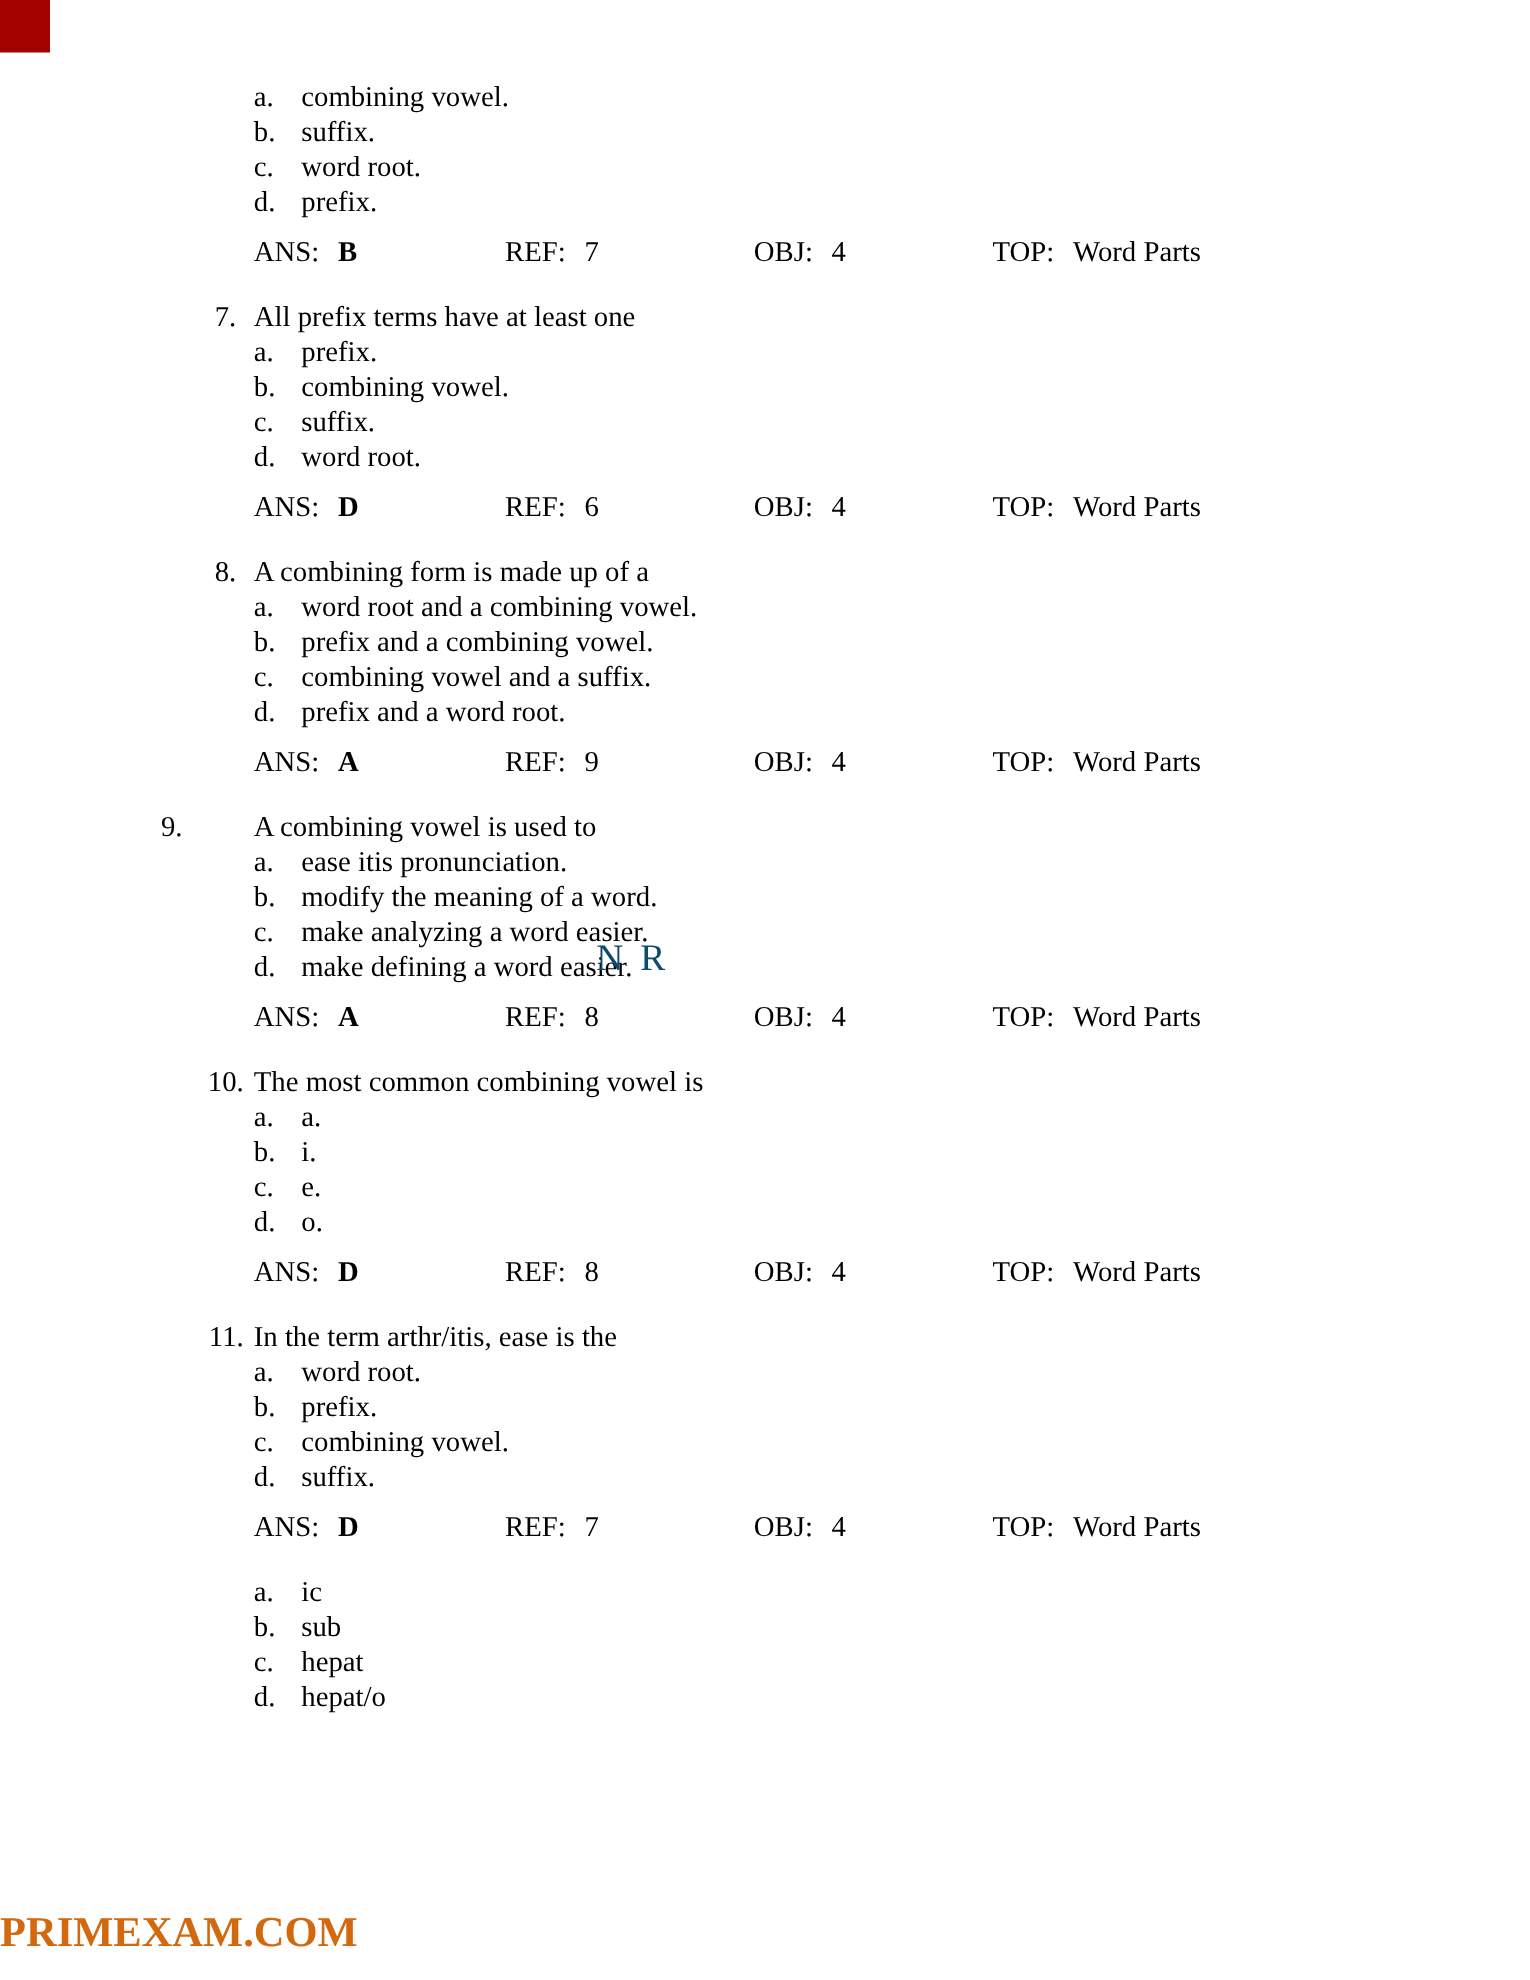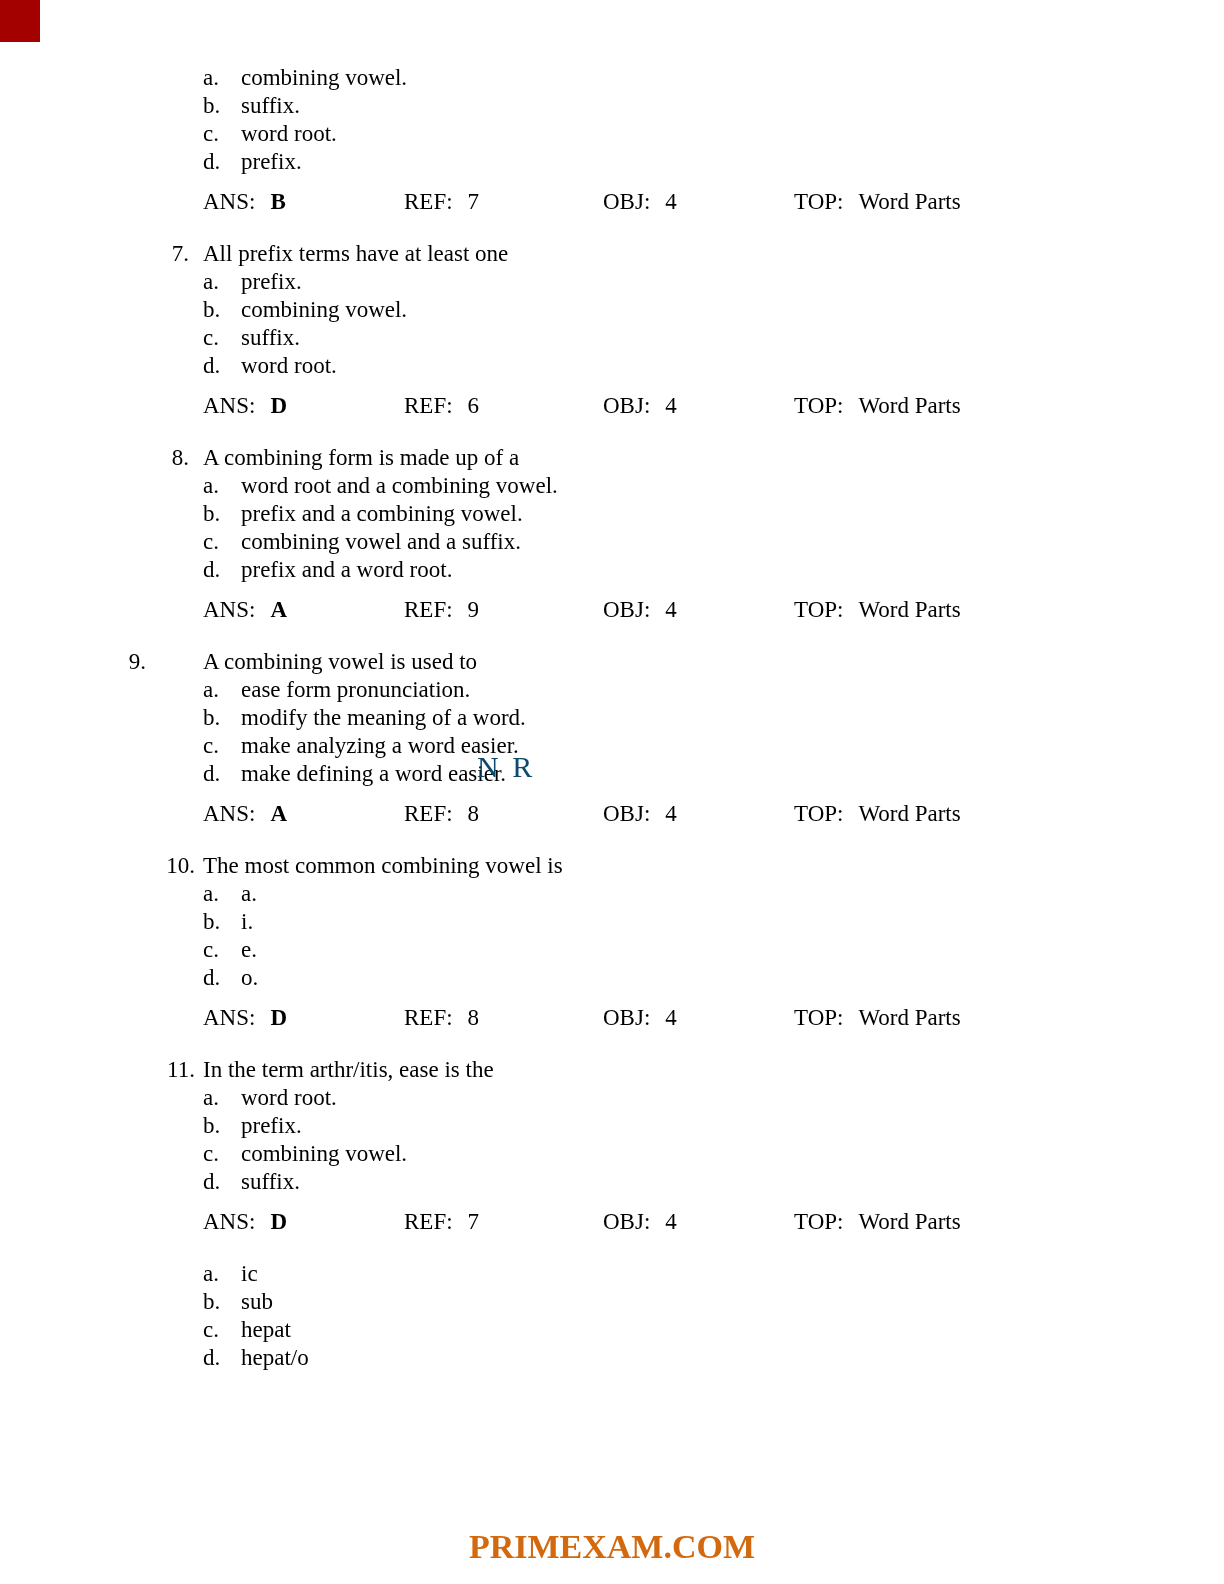--- a/index.html
+++ b/index.html
@@ -56,21 +56,21 @@
     top: 750px;
     font-size: 30px;
     letter-spacing: 3px;
     line-height: 34px;
   }
   .footer {
     position: absolute;
     left: 0;
     top: 1528px;
     width: 100%;
-    text-align: center;
+    text-align: left;
     font-size: 34px;
     font-weight: bold;
     line-height: 38px;
   }
 </style>
 </head>
 <body>
 
 <div class="page">
 
@@ -174,21 +174,21 @@
     </div>
 
     <div class="q">
       <div class="row">
         <div class="numcol pad57">9.</div>
         <div class="stem">A combining vowel is used to</div>
       </div>
       <div class="row">
         <div class="numcol"></div>
         <div class="optletter">a.</div>
-        <div class="opttext">ease form pronunciation.</div>
+        <div class="opttext">ease itis pronunciation.</div>
       </div>
       <div class="row">
         <div class="numcol"></div>
         <div class="optletter">b.</div>
         <div class="opttext">modify the meaning of a word.</div>
       </div>
       <div class="row">
         <div class="numcol"></div>
         <div class="optletter">c.</div>
         <div class="opttext">make analyzing a word easier.</div>

